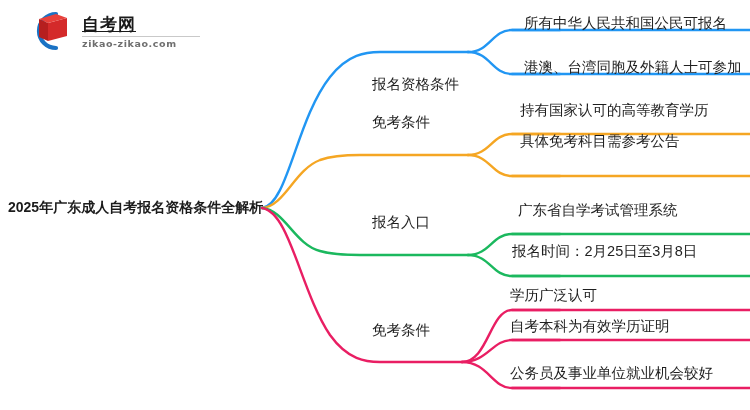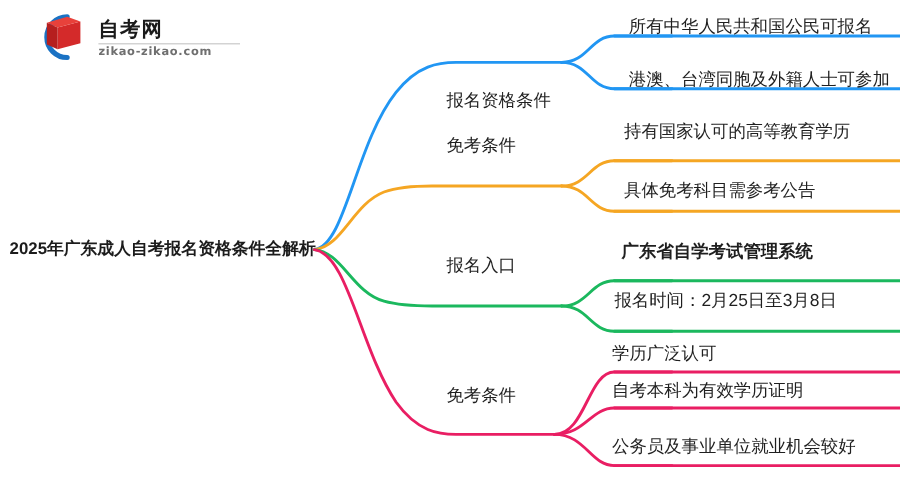--- a/index.html
+++ b/index.html
@@ -14,20 +14,21 @@
   .logo{
     position:absolute;left:26px;top:8px;
     width:180px;height:46px;
     display:flex;align-items:center;gap:6px;
   }
   .logo-mark{position:relative;width:50px;height:44px;flex:0 0 auto;}
   .logo-text{display:flex;flex-direction:column;justify-content:center;padding-top:2px;}
   .logo-title{
     font-size:17px;font-weight:bold;color:#1a1a1a;letter-spacing:1px;
     line-height:19px;
+    text-decoration:underline;
   }
   .logo-rule{height:1px;background:#c9c9c9;margin:2px 0 1px 0;width:118px;}
   .logo-sub{
     font-size:9.5px;color:#6f6f6f;letter-spacing:0.6px;line-height:11px;
     font-family:"DejaVu Sans",sans-serif;
     font-weight:bold;
   }
 
   .node{
     position:absolute;
@@ -105,22 +106,22 @@
 </div>
 
 <div class="node root-node">2025年广东成人自考报名资格条件全解析</div>
 
 <div class="node branch-node" style="left:372px;top:29px;margin-top:48px;">报名资格条件</div>
 <div class="node leaf-node" style="left:524px;top:16px;">所有中华人民共和国公民可报名</div>
 <div class="node leaf-node" style="left:524px;top:60px;">港澳、台湾同胞及外籍人士可参加</div>
 
 <div class="node branch-node" style="left:372px;top:115px;">免考条件</div>
 <div class="node leaf-node" style="left:520px;top:103px;">持有国家认可的高等教育学历</div>
-<div class="node leaf-node" style="left:520px;top:152px;text-align:right;">具体免考科目需参考公告</div>
+<div class="node leaf-node" style="left:520px;top:134px;text-align:right;">具体免考科目需参考公告</div>
 
 <div class="node branch-node" style="left:372px;top:215px;">报名入口</div>
-<div class="node leaf-node" style="left:518px;top:203px;font-weight:bold;">广东省自学考试管理系统</div>
+<div class="node leaf-node" style="left:518px;top:203px;">广东省自学考试管理系统</div>
 <div class="node leaf-node" style="left:512px;top:244px;">报名时间：2月25日至3月8日</div>
 
 <div class="node branch-node" style="left:372px;top:323px;">免考条件</div>
 <div class="node leaf-node" style="left:510px;top:288px;">学历广泛认可</div>
 <div class="node leaf-node" style="left:510px;top:319px;">自考本科为有效学历证明</div>
 <div class="node leaf-node" style="left:510px;top:366px;font-family:Liberation Serif, serif;">公务员及事业单位就业机会较好</div>
 
 </body></html>

